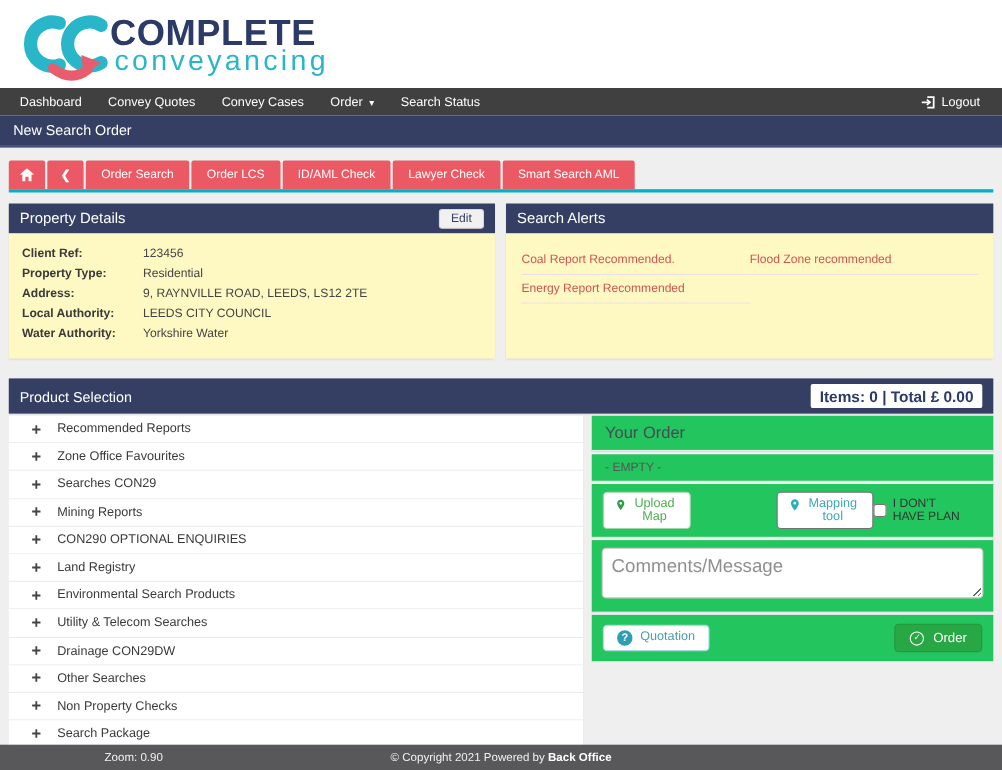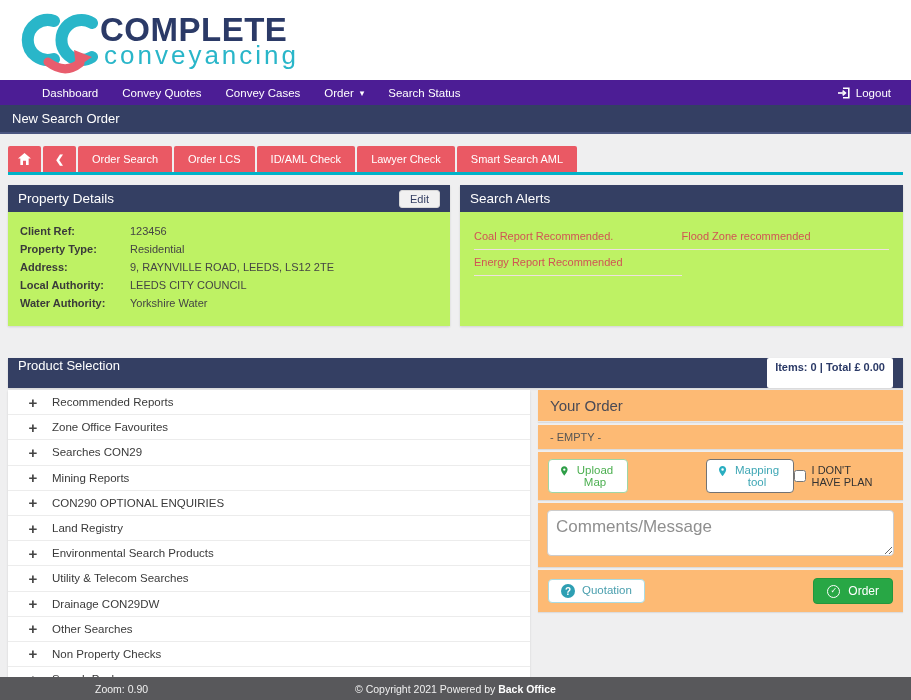--- a/index.html
+++ b/index.html
@@ -12,57 +12,57 @@
     overflow: hidden;
   }
   
   .masthead { background: #ffffff; height: 80px; display: flex; align-items: center; padding-left: 8px; }
   .logo { display: flex; align-items: center; }
   .logo-mark { margin-right: 2px; }
   .logo-text { display: flex; flex-direction: column; line-height: 1; }
   .logo-top { font-size: 33px; font-weight: 800; color: #2b3a67; letter-spacing: 0.5px; }
   .logo-bottom { font-size: 26px; font-weight: 400; color: #29b6c9; letter-spacing: 3px; margin-top: -4px; padding-left: 4px; }
   
-  .topnav { background: #4c1d95; height: 25px; display: flex; align-items: center; color: #fff; font-size: 11.5px; padding-left: 24px; }
+  .topnav { background: #404040; height: 25px; display: flex; align-items: center; color: #fff; font-size: 11.5px; }
   .topnav-item { padding: 0 12px; height: 25px; display: flex; align-items: center; cursor: pointer; }
   .topnav-item:first-child { padding-left: 18px; }
   .caret { font-size: 9px; margin-left: 6px; }
   .logout { margin-left: auto; padding: 0 20px; display: flex; align-items: center; gap: 6px; cursor: pointer; }
   
   .pagetitle-bar { background: #343f63; height: 29px; display: flex; align-items: center; color: #fff; font-size: 13px; padding-left: 12px; border-bottom: 2px solid #4a5580; }
   
   .content { padding: 12px 8px 0 8px; }
   
   .tabstrip { display: flex; gap: 2px; border-bottom: 3px solid #00b2c7; }
   .tab { background: #ea5964; color: #fff; font-size: 11px; height: 26px; display: flex; align-items: center; justify-content: center; padding: 0 14px; cursor: pointer; border-radius: 2px 2px 0 0; }
   .tab.icon-tab { width: 33px; padding: 0; }
   .back-glyph { font-size: 11px; font-weight: bold; }
   
   .panels-row { display: flex; gap: 10px; margin-top: 10px; }
-  .panel { background: #bef264; box-shadow: 0 1px 2px rgba(0,0,0,0.12); }
+  .panel { background: #fef9c3; box-shadow: 0 1px 2px rgba(0,0,0,0.12); }
   .panel-hd { background: #343f63; color: #fff; height: 27px; display: flex; align-items: center; justify-content: space-between; padding: 0 10px; font-size: 13.5px; }
   .property-panel { width: 442px; }
   .alerts-panel { flex: 1; }
   .prop-body { padding: 10px 12px 14px 12px; }
   .prop-row { display: flex; font-size: 11px; padding: 3px 0; }
   .prop-label { width: 110px; font-weight: bold; color: #3a3a3a; }
   .prop-value { color: #444; }
   .edit-btn { background: #f1f1f1; border: 1px solid #d8d8d8; color: #343f63; font-size: 11px; padding: 2px 10px; border-radius: 3px; cursor: pointer; font-family: inherit; }
   .alerts-body { padding: 12px 14px; display: grid; grid-template-columns: 1fr 1fr; align-content: start; min-height: 92px; }
   .alert-item { color: #d05454; font-size: 11px; padding: 6px 0 7px 0; border-bottom: 1px solid #eee0e0; }
   
-  .product-hd { background: #343f63; color: #fff; height: 30px; display: flex; justify-content: space-between; padding: 0 10px; font-size: 13px; margin-top: 32px; box-shadow: 0 1px 2px rgba(0,0,0,0.12); }
-  .items-badge { background: #fff; color: #2b3a67; font-size: 11px; font-weight: bold; padding: 3px 8px; border-radius: 2px; }
+  .product-hd { background: #343f63; color: #fff; height: 30px; display: flex; align-items: center; justify-content: space-between; padding: 16px 10px; font-size: 13px; margin-top: 18px; box-shadow: 0 1px 2px rgba(0,0,0,0.12); }
+  .items-badge { background: #fff; color: #2b3a67; font-size: 14px; font-weight: bold; padding: 3px 8px; border-radius: 2px; }
   .product-body { display: flex; gap: 8px; margin-top: 2px; }
   .accordion { width: 522px; background: #fff; box-shadow: 0 1px 2px rgba(0,0,0,0.12); }
   .acc-row { height: 25.2px; display: flex; align-items: center; padding-left: 18px; border-bottom: 1px solid #ececec; font-size: 11.5px; color: #3a3a3a; cursor: pointer; background: #fff; }
   .plus { font-size: 15px; font-weight: 600; color: #444; width: 14px; margin-right: 12px; text-align: center; line-height: 1; }
   
   .order-col { flex: 1; display: flex; flex-direction: column; }
-  .order-block { background: #fdba74; box-shadow: 0 1px 1px rgba(0,0,0,0.08); margin-bottom: 3px; }
+  .order-block { background: #22c55e; box-shadow: 0 1px 1px rgba(0,0,0,0.08); margin-bottom: 3px; }
   .order-title { font-size: 15px; color: #4a4a55; padding: 7px 12px; border-bottom: 1px solid #e8e8e8; }
   .order-empty { font-size: 11px; color: #555; padding: 6px 12px; }
   .map-row { display: flex; align-items: center; padding: 7px 10px; }
   .btn-outline { display: inline-flex; align-items: flex-start; gap: 7px; background: #fff; font-size: 11.5px; padding: 4px 12px; border-radius: 4px; cursor: pointer; font-family: inherit; }
   .btn-upload { border: 1px solid #9fd6a5; color: #4caf50; }
   .btn-mapping { border: 1px solid #737373; color: #3fa7b5; margin-left: 78px; }
   .noplan { margin-left: auto; display: flex; align-items: center; gap: 6px; font-size: 11px; color: #333; padding-right: 16px; }
   .noplan input { width: 12px; height: 12px; }
   .comments-block { padding: 7px 9px; }
   .comments-block textarea { width: 100%; height: 46px; border: 1px solid #cccccc; border-radius: 4px; resize: vertical; font-family: inherit; font-size: 17px; color: #444; padding: 6px 8px; }

